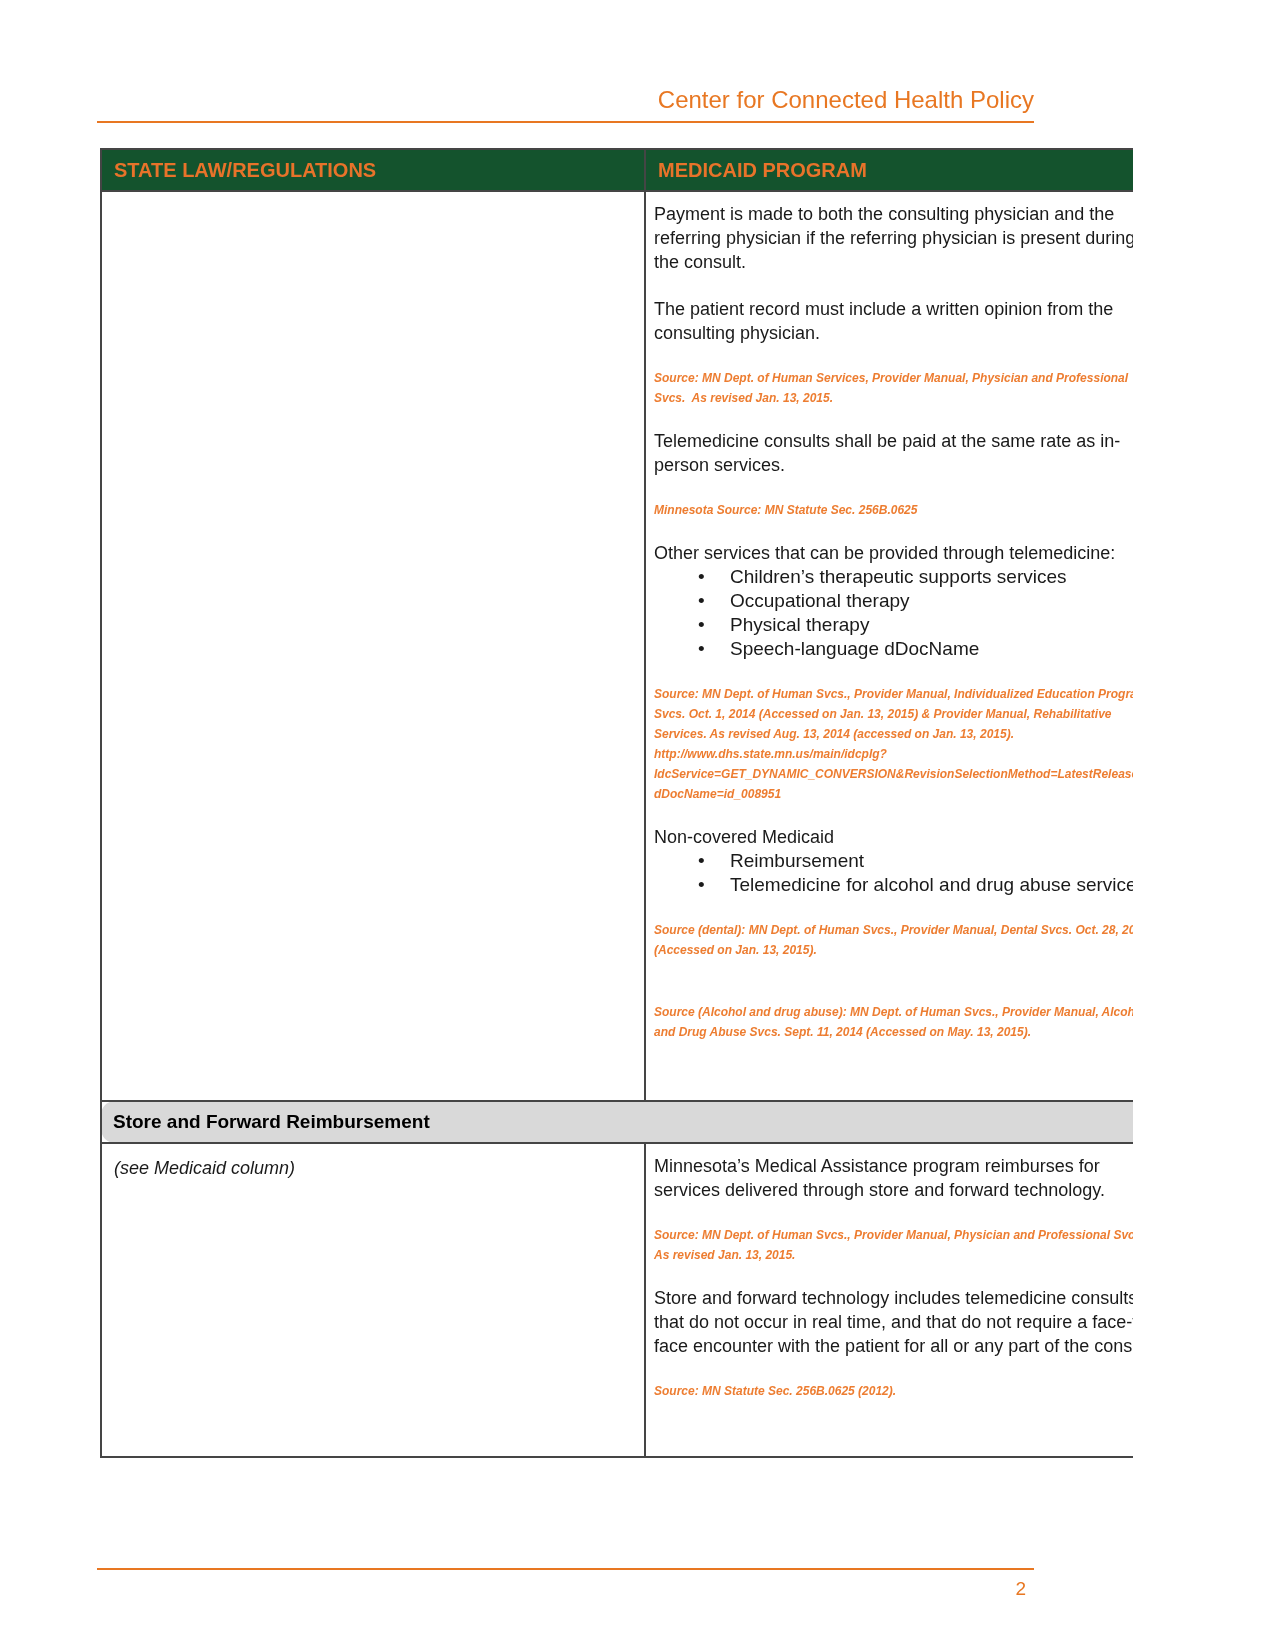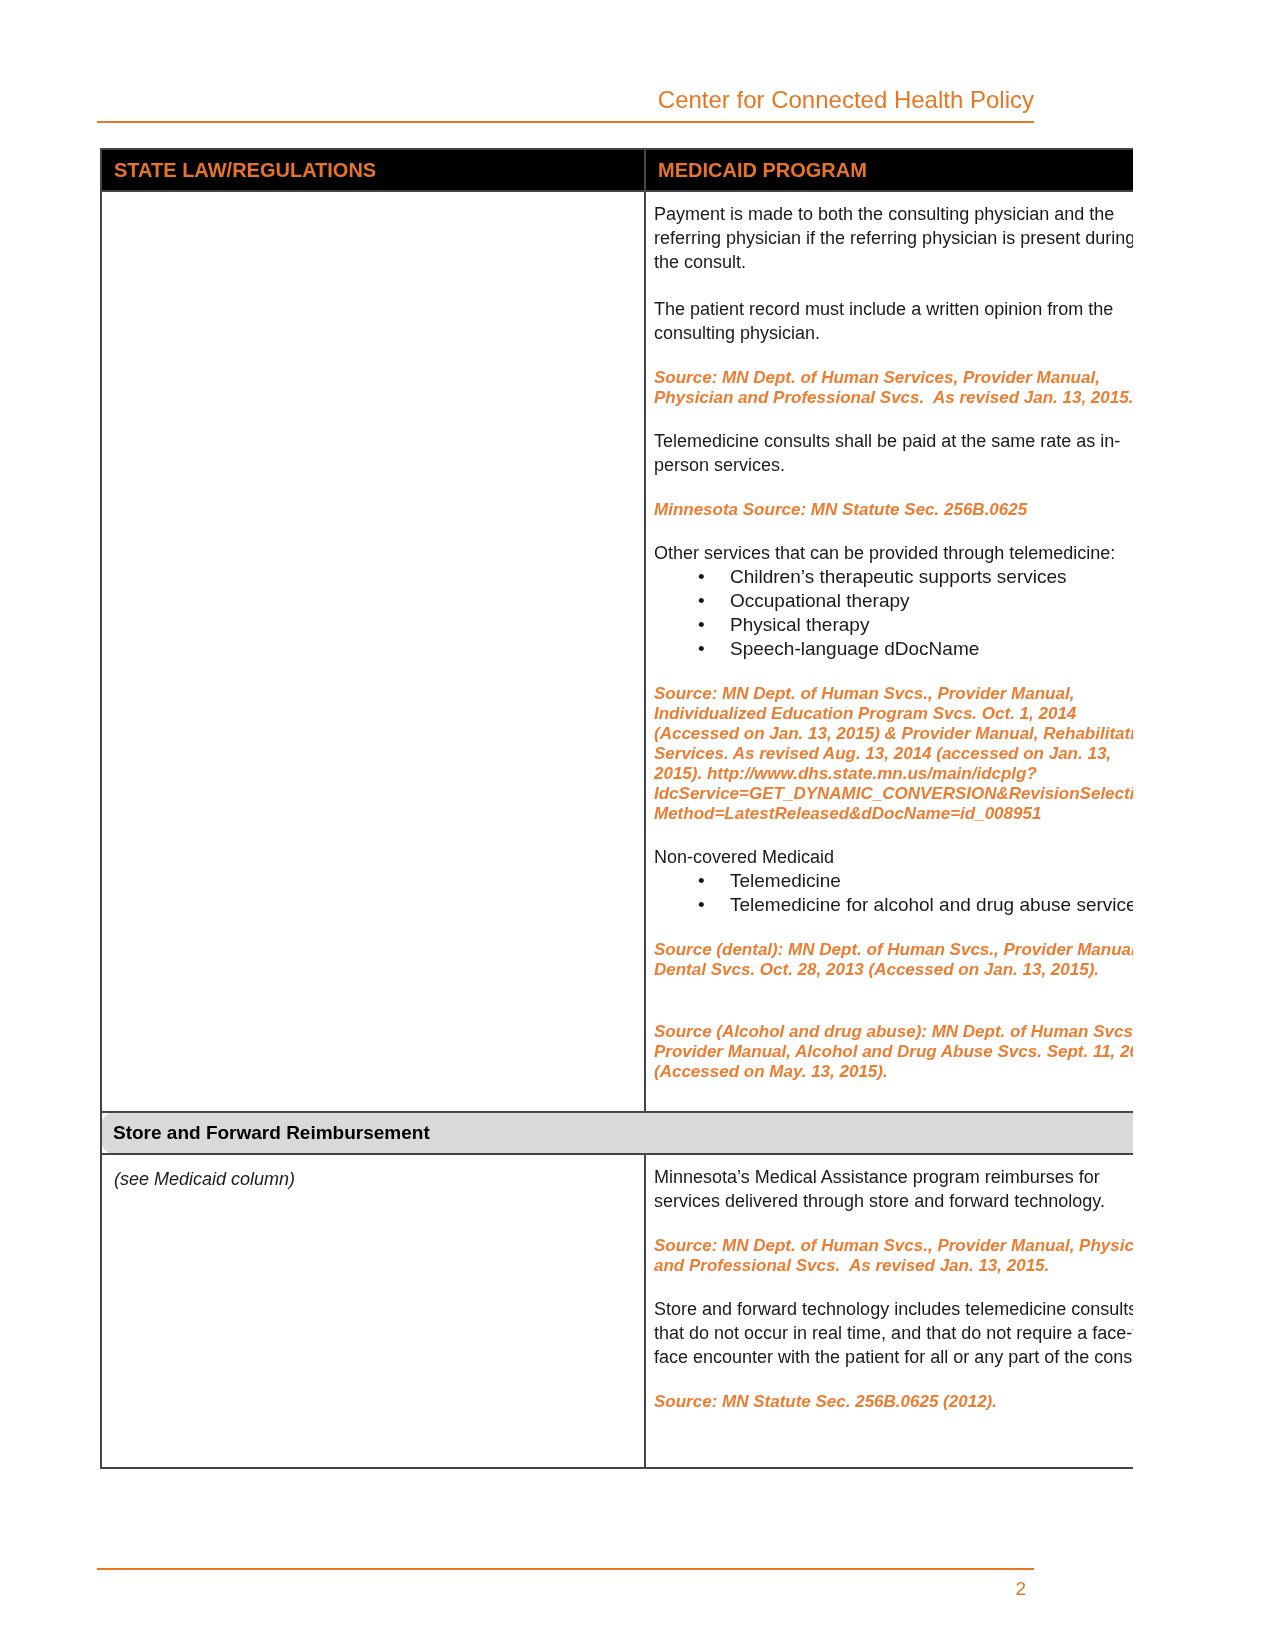--- a/index.html
+++ b/index.html
@@ -29,21 +29,21 @@
     position: absolute;
     top: 148px;
     left: 100px;
     width: 1079px;
     border-collapse: collapse;
     table-layout: fixed;
   }
   .policy-table col.c1 { width: 544px; }
   .policy-table th, .policy-table td { border: 2px solid #454545; vertical-align: top; }
   .policy-table th {
-    background: #000000;
+    background: #14532d;
     color: #E8732A;
     font-size: 20px;
     font-weight: bold;
     text-align: left;
     padding: 9px 12px 8px 12px;
     height: 42px;
   }
   tr.row-main { height: 910px; }
   tr.row-store { height: 314px; }
   .left-cell { padding: 12px 24px 8px 12px; }
@@ -62,21 +62,21 @@
 
   
   p.body {
     font-size: 18px;
     line-height: 24px;
     color: #1a1a1a;
     margin: 0 0 23px 0;
   }
   p.body.tight { margin-bottom: 0; }
   p.src {
-    font-size: 17px;
+    font-size: 12px;
     line-height: 20px;
     color: #ED7D31;
     font-weight: bold;
     font-style: italic;
     margin: 8px 0 21px 0;
     overflow-wrap: anywhere;
   }
   p.src.gap-lg { margin-bottom: 42px; }
   ul.bullets { list-style: none; margin: 0 0 23px 0; padding: 0; }
   ul.bullets li {
@@ -126,21 +126,21 @@
           <p class="body tight">Other services that can be provided through telemedicine:</p>
           <ul class="bullets">
             <li><span class="bullet-glyph">•</span><span>Children’s therapeutic supports services</span></li>
             <li><span class="bullet-glyph">•</span><span>Occupational therapy</span></li>
             <li><span class="bullet-glyph">•</span><span>Physical therapy</span></li>
             <li><span class="bullet-glyph">•</span><span>Speech-language dDocName</span></li>
           </ul>
           <p class="src">Source: MN Dept. of Human Svcs., Provider Manual, Individualized Education Program Svcs. Oct. 1, 2014 (Accessed on Jan. 13, 2015) &amp; Provider Manual, Rehabilitative Services. As revised Aug. 13, 2014 (accessed on Jan. 13, 2015). http://www.dhs.state.mn.us/main/idcplg?IdcService=GET_DYNAMIC_CONVERSION&amp;RevisionSelectionMethod=LatestReleased&amp;dDocName=id_008951</p>
           <p class="body tight">Non-covered Medicaid</p>
           <ul class="bullets">
-            <li><span class="bullet-glyph">•</span><span>Telemedicine</span></li>
+            <li><span class="bullet-glyph">•</span><span>Reimbursement</span></li>
             <li><span class="bullet-glyph">•</span><span>Telemedicine for alcohol and drug abuse services</span></li>
           </ul>
           <p class="src gap-lg">Source (dental): MN Dept. of Human Svcs., Provider Manual, Dental Svcs. Oct. 28, 2013 (Accessed on Jan. 13, 2015).</p>
           <p class="src">Source (Alcohol and drug abuse): MN Dept. of Human Svcs., Provider Manual, Alcohol and Drug Abuse Svcs. Sept. 11, 2014 (Accessed on May. 13, 2015).</p>
         </td>
       </tr>
 
       <tr class="section-row">
         <td colspan="2">Store and Forward Reimbursement</td>
       </tr>

